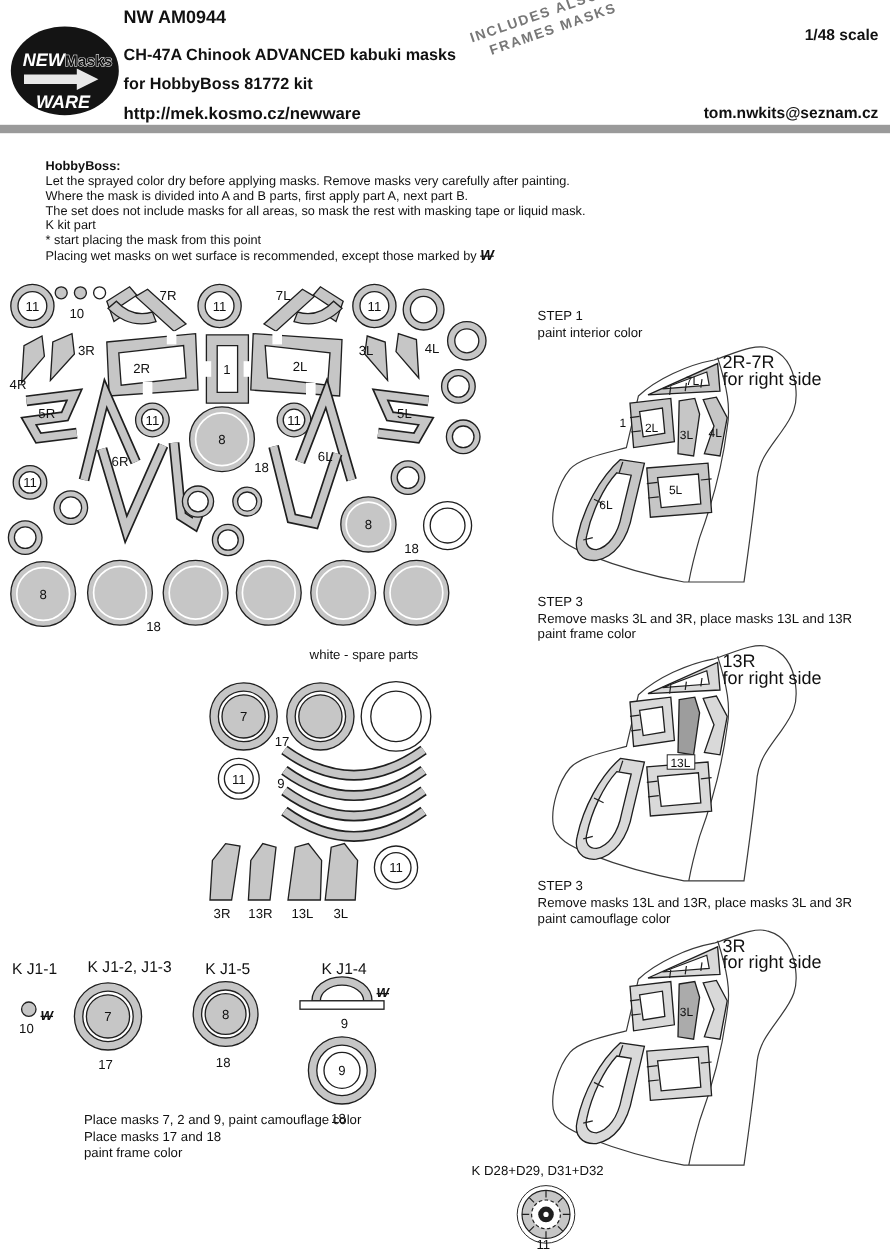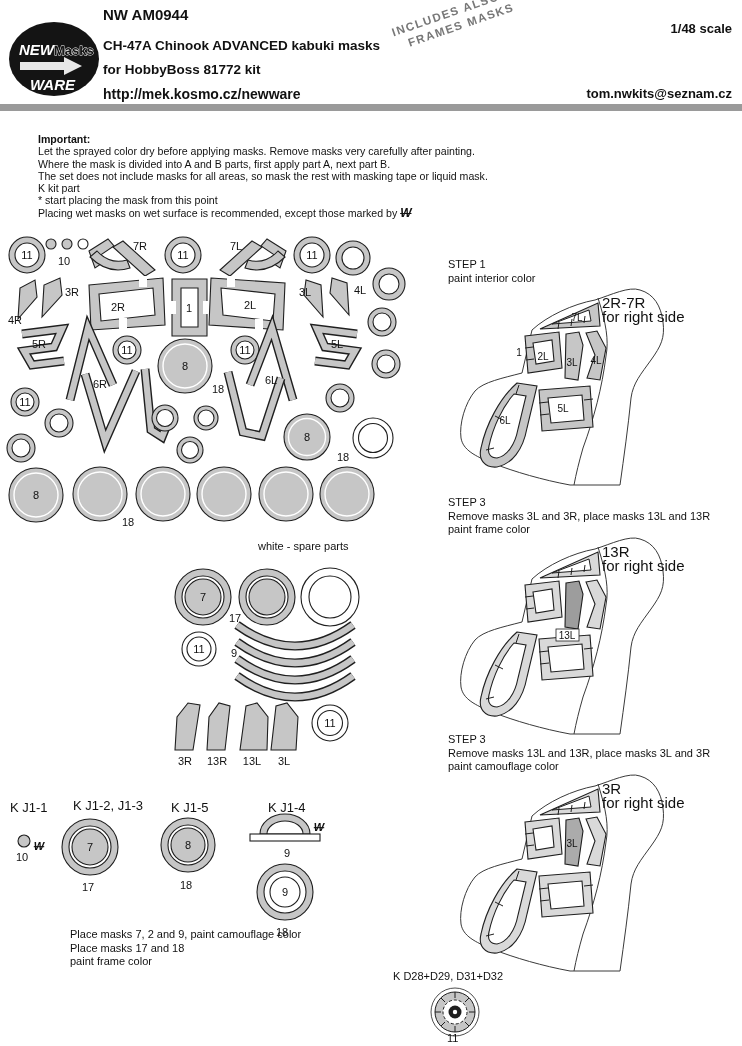--- a/index.html
+++ b/index.html
@@ -75,21 +75,21 @@
   <div class="abs b nowrap" id="hdr-url">http://mek.kosmo.cz/newware</div>
   <div class="abs b nowrap" id="hdr-scale">1/48 scale</div>
   <div class="abs b nowrap" id="hdr-email">tom.nwkits@seznam.cz</div>
   <div class="abs" id="hdr-note">
     <div class="ln1 nowrap">INCLUDES ALSO WINDOWS</div>
     <div class="ln2 nowrap">FRAMES MASKS</div>
   </div>
   <div class="abs" id="hdr-bar"></div>
 
   <div class="abs" id="important">
-    <div class="b nowrap">Important:</div>
+    <div class="b nowrap">HobbyBoss:</div>
     <div class="nowrap">Let the sprayed color dry before applying masks. Remove masks very carefully after painting.</div>
     <div class="nowrap">Where the mask is divided into A and B parts, first apply part A, next part B.</div>
     <div class="nowrap">The set does not include masks for all areas, so mask the rest with masking tape or liquid mask.</div>
     <div class="nowrap">K kit part</div>
     <div class="nowrap">* start placing the mask from this point</div>
     <div class="nowrap"><span>Placing wet masks on wet surface is recommended, except those marked by</span>
       <span class="wmark">W</span></div>
   </div>
 
   <svg class="abs" style="left:5px;top:235px" width="440" height="295" viewBox="0 0 440 295">

